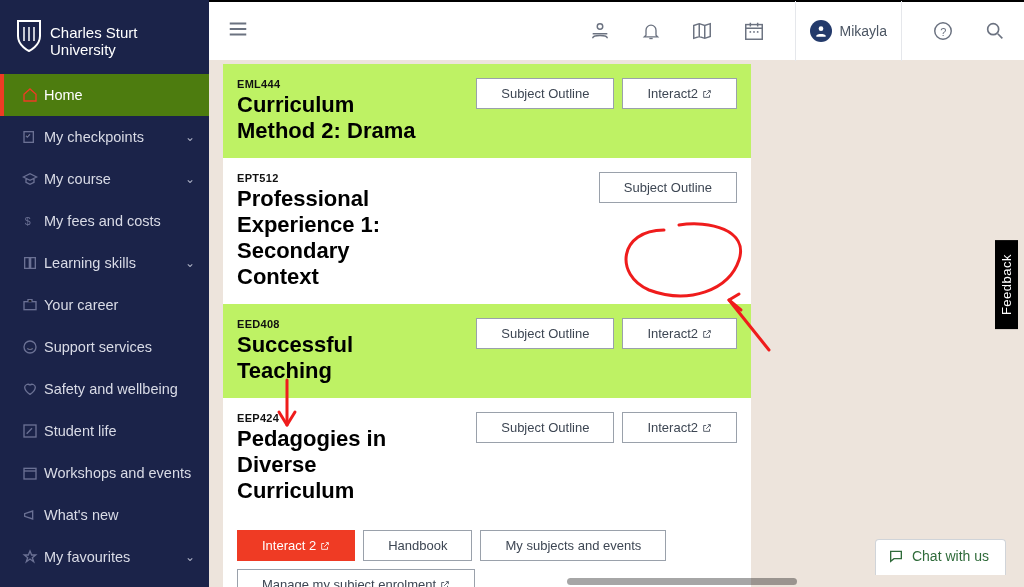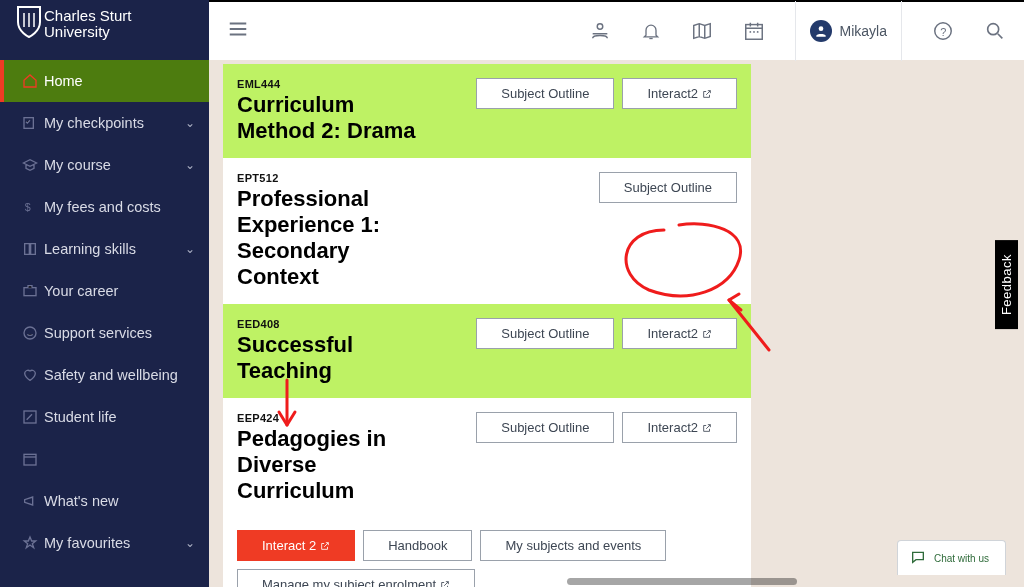--- a/index.html
+++ b/index.html
@@ -16,23 +16,23 @@
   position: absolute;
   left: 0; top: 0;
   width: 209px;
   height: 587px;
   background: #1b2349;
   color: #fff;
   z-index: 20;
 }
 .brand {
   display: flex;
-  align-items: center;
-  gap: 0;
-  padding: 4px 14px 16px;
+  align-items: flex-end;
+  gap: 6px;
+  padding: 18px 14px 16px;
 }
 .brand-text { display: flex; flex-direction: column; font-size: 15px; line-height: 1.1; }
 .brand-text .line1 { font-weight: 400; }
 .brand-text .line2 { font-weight: 400; }
 .nav { list-style: none; }
 .nav li {
   display: flex;
   align-items: center;
   height: 42px;
   padding: 0 14px 0 18px;
@@ -175,24 +175,23 @@
 }
 
 .chat-pill {
   position: absolute;
   right: 18px;
   bottom: 12px;
   background: #fff;
   border: 1px solid #d0d4d9;
   border-bottom: none;
   color: #2f6b3a;
-  font-size: 10px;
+  font-size: 14px;
   padding: 8px 16px 8px 12px;
   display: inline-flex;
-  align-items: center;
   gap: 8px;
   cursor: pointer;
   z-index: 40;
   border-radius: 4px 4px 0 0;
 }
 
 .hscroll {
   position: absolute;
   left: 358px;
   bottom: 2px;
@@ -307,20 +306,21 @@
       </span>
       <span class="label">Student life</span>
     </li>
     <li>
       <span class="icon-slot">
         <svg width="16" height="16" viewBox="0 0 24 24">
             <rect x="3" y="5" width="18" height="16" fill="none" stroke="currentColor" stroke-width="2"></rect>
             <path stroke="currentColor" stroke-width="2" d="M3 9h18"></path>
           </svg>
       </span>
+      <span class="label">Workshops and events</span>
     </li>
     <li>
       <span class="icon-slot">
         <svg width="16" height="16" viewBox="0 0 24 24">
             <path fill="none" stroke="currentColor" stroke-width="2" d="M4 10v4l12 4V6z"></path>
           </svg>
       </span>
       <span class="label">What's new</span>
     </li>
     <li>

